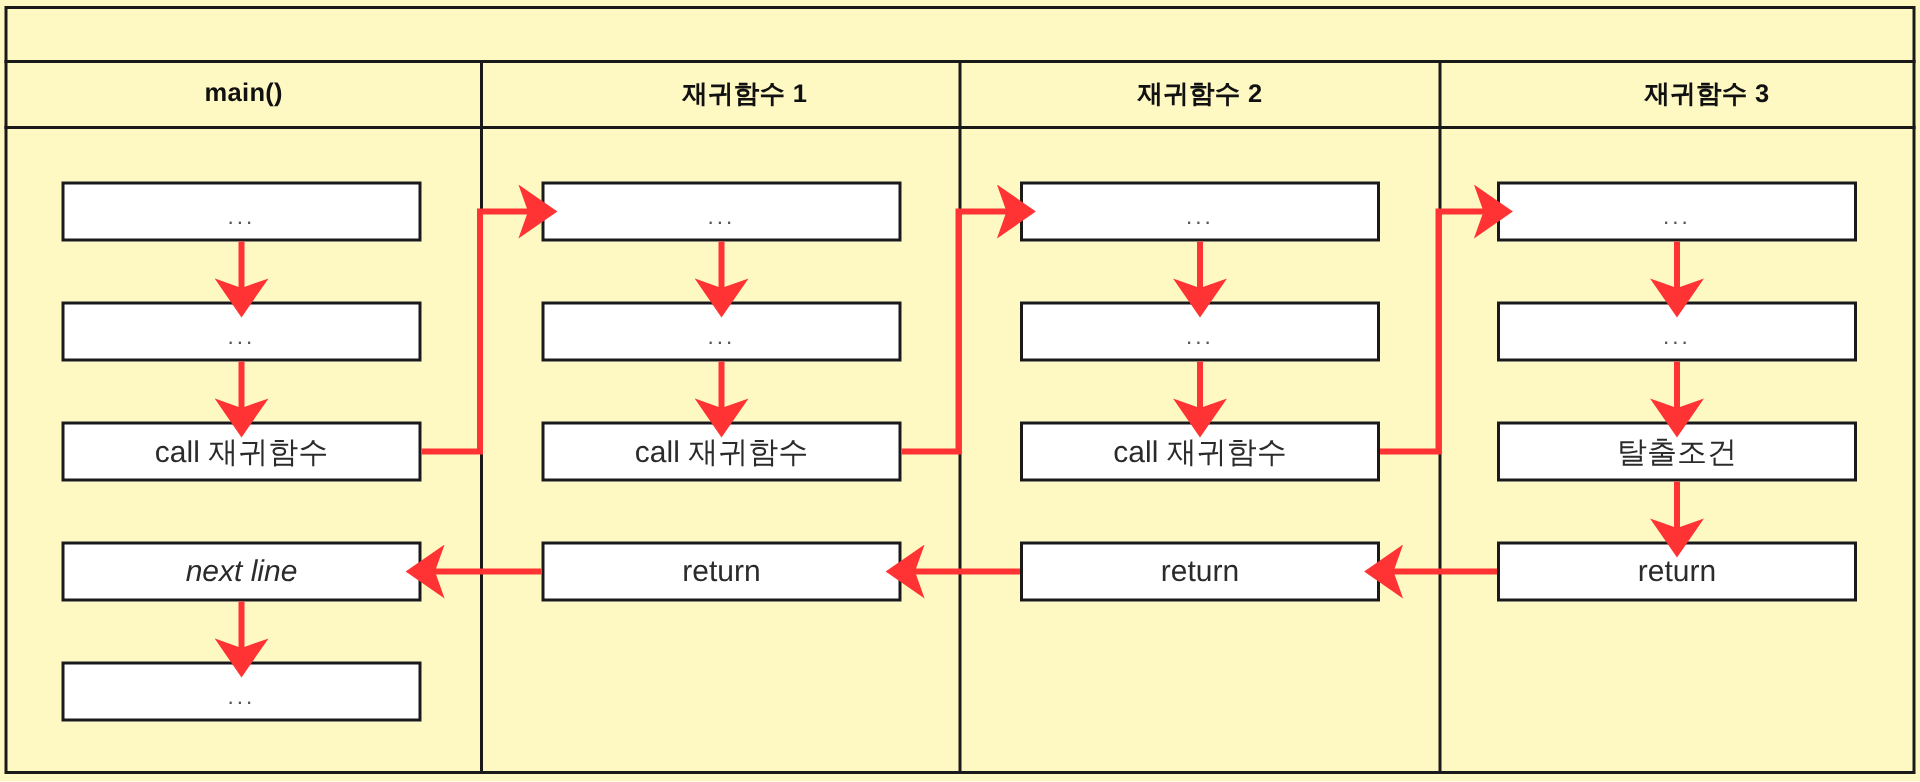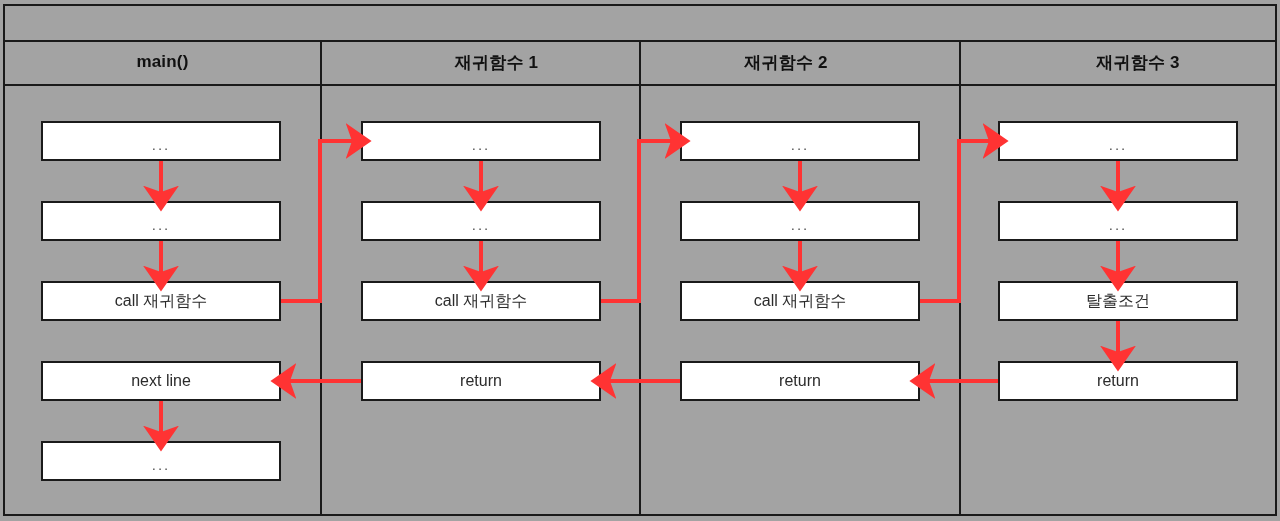--- a/index.html
+++ b/index.html
@@ -1,51 +1,51 @@
 <!DOCTYPE html>
 <html><head>
 <meta charset="utf-8">
 <title>Recursion Call Stack Diagram</title>
 <style>
   html,body{margin:0;padding:0;background:#ffffff;}
   body{font-family:"Liberation Sans","DejaVu Sans",sans-serif;}
-  #canvas{position:relative;width:1280px;height:521px;background:#a3a3a3;overflow:hidden;}
+  #canvas{position:relative;width:1280px;height:521px;background:#fef9c3;overflow:hidden;}
   #frame{position:absolute;left:3px;top:4px;width:1274px;height:512px;border:2px solid #1a1a1a;box-sizing:border-box;}
   .vdiv{position:absolute;top:40px;width:2px;background:#1a1a1a;}
   .hdiv{position:absolute;left:3px;width:1274px;height:2px;background:#1a1a1a;}
   .colhead{position:absolute;top:40px;height:44px;display:flex;align-items:center;justify-content:center;
            font-size:17px;font-weight:bold;color:#111111;letter-spacing:0.2px;}
   .box{position:absolute;height:40px;border:2px solid #1a1a1a;background:#ffffff;box-sizing:border-box;
-       display:flex;align-items:center;justify-content:center;font-size:16px;color:#2b2b2b;}
+       display:flex;align-items:center;justify-content:center;font-size:20px;color:#2b2b2b;}
   .box.dots{font-size:15px;letter-spacing:2px;color:#555555;padding-top:6px;}
   svg.arrows{position:absolute;left:0;top:0;width:1280px;height:521px;pointer-events:none;}
 </style>
 </head>
 <body>
 
 <div id="canvas">
 
   <div id="frame"></div>
 
   <div class="hdiv" style="top:40px;"></div>
   <div class="hdiv" style="top:84px;"></div>
 
   <div class="vdiv" style="left:320px;height:474px;"></div>
   <div class="vdiv" style="left:639px;height:474px;"></div>
   <div class="vdiv" style="left:959px;height:474px;"></div>
 
   <div class="colhead" style="left:5px;width:315px;">main()</div>
   <div class="colhead" style="left:322px;width:349px;">재귀함수 1</div>
-  <div class="colhead" style="left:605px;width:318px;padding-left:22px;">재귀함수 2</div>
+  <div class="colhead" style="left:641px;width:318px;">재귀함수 2</div>
   <div class="colhead" style="left:961px;width:314px;margin-left:20px;">재귀함수 3</div>
 
   <div class="box dots" style="left:41px;top:121px;width:240px;">...</div>
   <div class="box dots" style="left:41px;top:201px;width:240px;">...</div>
   <div class="box" style="left:41px;top:281px;width:240px;">call 재귀함수</div>
-  <div class="box" style="left:41px;top:361px;width:240px;">next line</div>
+  <div class="box" style="left:41px;top:361px;width:240px;font-style:italic;">next line</div>
   <div class="box dots" style="left:41px;top:441px;width:240px;">...</div>
 
   <div class="box dots" style="left:361px;top:121px;width:240px;">...</div>
   <div class="box dots" style="left:361px;top:201px;width:240px;">...</div>
   <div class="box" style="left:361px;top:281px;width:240px;">call 재귀함수</div>
   <div class="box" style="left:361px;top:361px;width:240px;">return</div>
 
   <div class="box dots" style="left:680px;top:121px;width:240px;">...</div>
   <div class="box dots" style="left:680px;top:201px;width:240px;">...</div>
   <div class="box" style="left:680px;top:281px;width:240px;">call 재귀함수</div>

